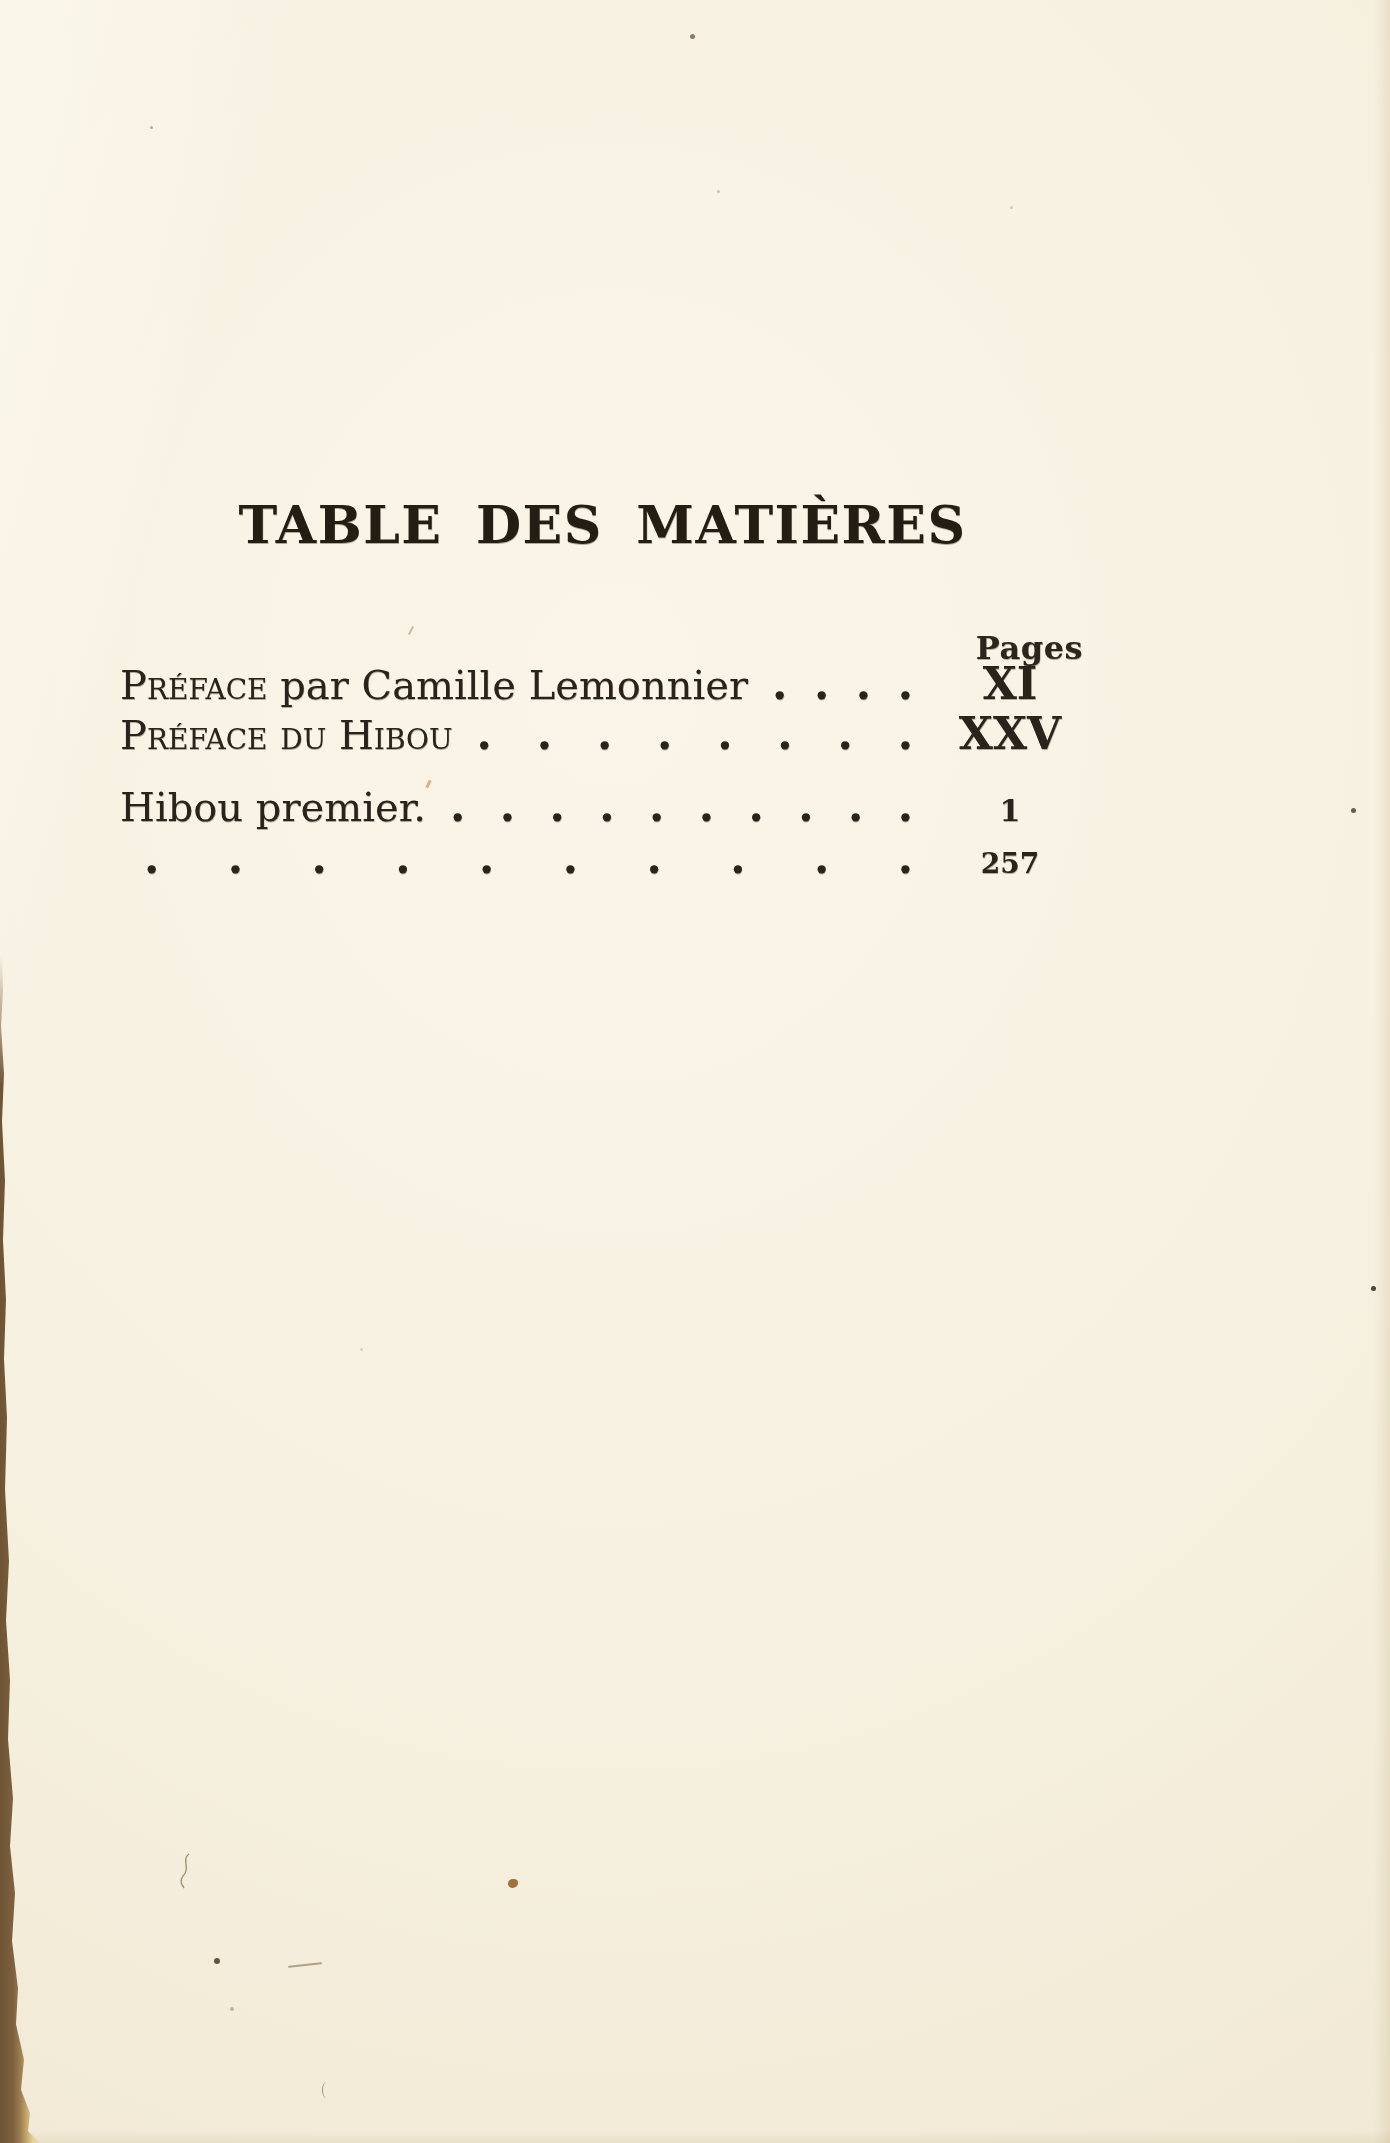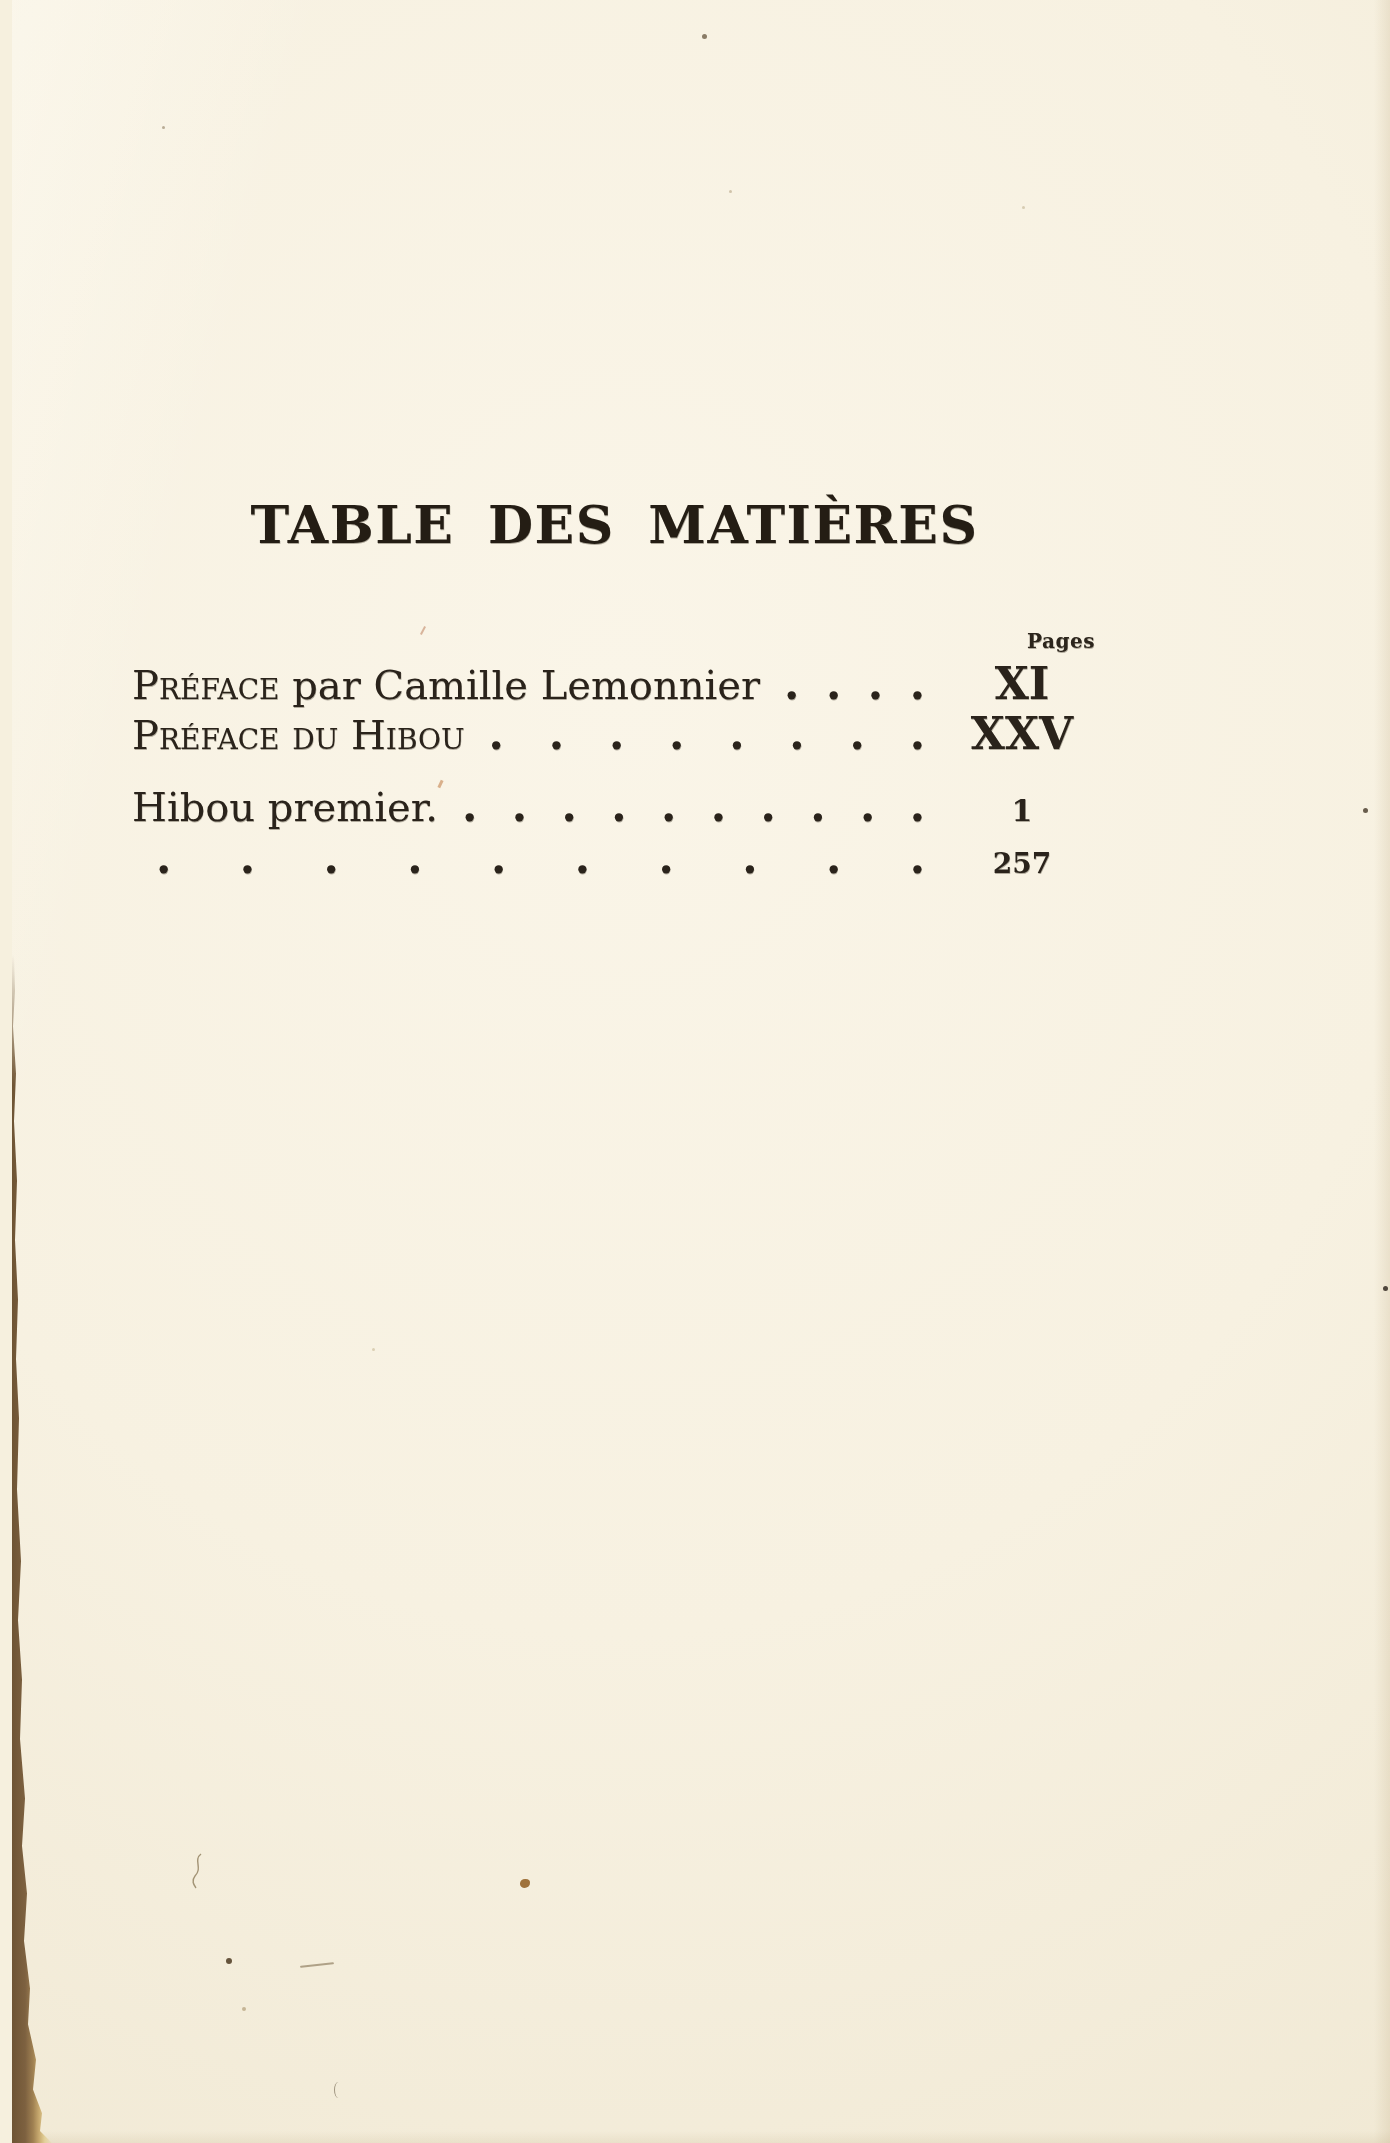--- a/index.html
+++ b/index.html
@@ -7,21 +7,20 @@
     width:1390px;height:2143px;position:relative;overflow:hidden;
     background:#f6f0de;
     font-family:"DejaVu Serif","Liberation Serif",serif;
     color:#2a231b;
   }
   .paper{
     position:absolute;inset:0;
     background:
       linear-gradient(105deg, rgba(255,253,246,0.45) 0%, rgba(255,253,246,0) 16%),
       radial-gradient(ellipse 115% 85% at 44% 32%, #faf5e8 0%, #f7f1e1 52%, #f0e8d3 100%);
-    margin-left: 12px;
   }
   .edge-right{
     position:absolute;top:0;right:0;width:16px;height:100%;
     background:linear-gradient(to left, rgba(184,162,120,0.20), rgba(184,162,120,0));
   }
   .edge-bottom{
     position:absolute;bottom:0;left:0;width:100%;height:12px;
     background:linear-gradient(to top, rgba(184,162,120,0.16), rgba(184,162,120,0));
   }
   .deckle{
@@ -40,21 +39,21 @@
     position:absolute;left:120px;top:0;width:965px;height:100%;
     text-shadow:0.4px 0.5px 0.5px rgba(42,33,20,0.35);
   }
   .title{
     position:absolute;top:494px;left:0;width:100%;margin:0;
     text-align:center;font-size:52px;font-weight:bold;
     letter-spacing:1.5px;word-spacing:14px;color:#241d14;
   }
   .pages-head{
     position:absolute;top:629px;right:2px;
-    font-size:20px;font-weight:bold;letter-spacing:0.5px;color:#2c251c;
+    font-size:32px;font-weight:bold;letter-spacing:0.5px;color:#2c251c;
   }
   .row{
     position:absolute;left:0;right:0;display:flex;align-items:baseline;
     font-size:40px;line-height:48px;
   }
   .row .label{white-space:pre;}
   .sc{font-variant:small-caps;}
   .row .dots{
     flex:1;text-align:justify;text-align-last:justify;
     padding:0 22px 0 24px;font-size:44px;font-weight:bold;line-height:48px;

